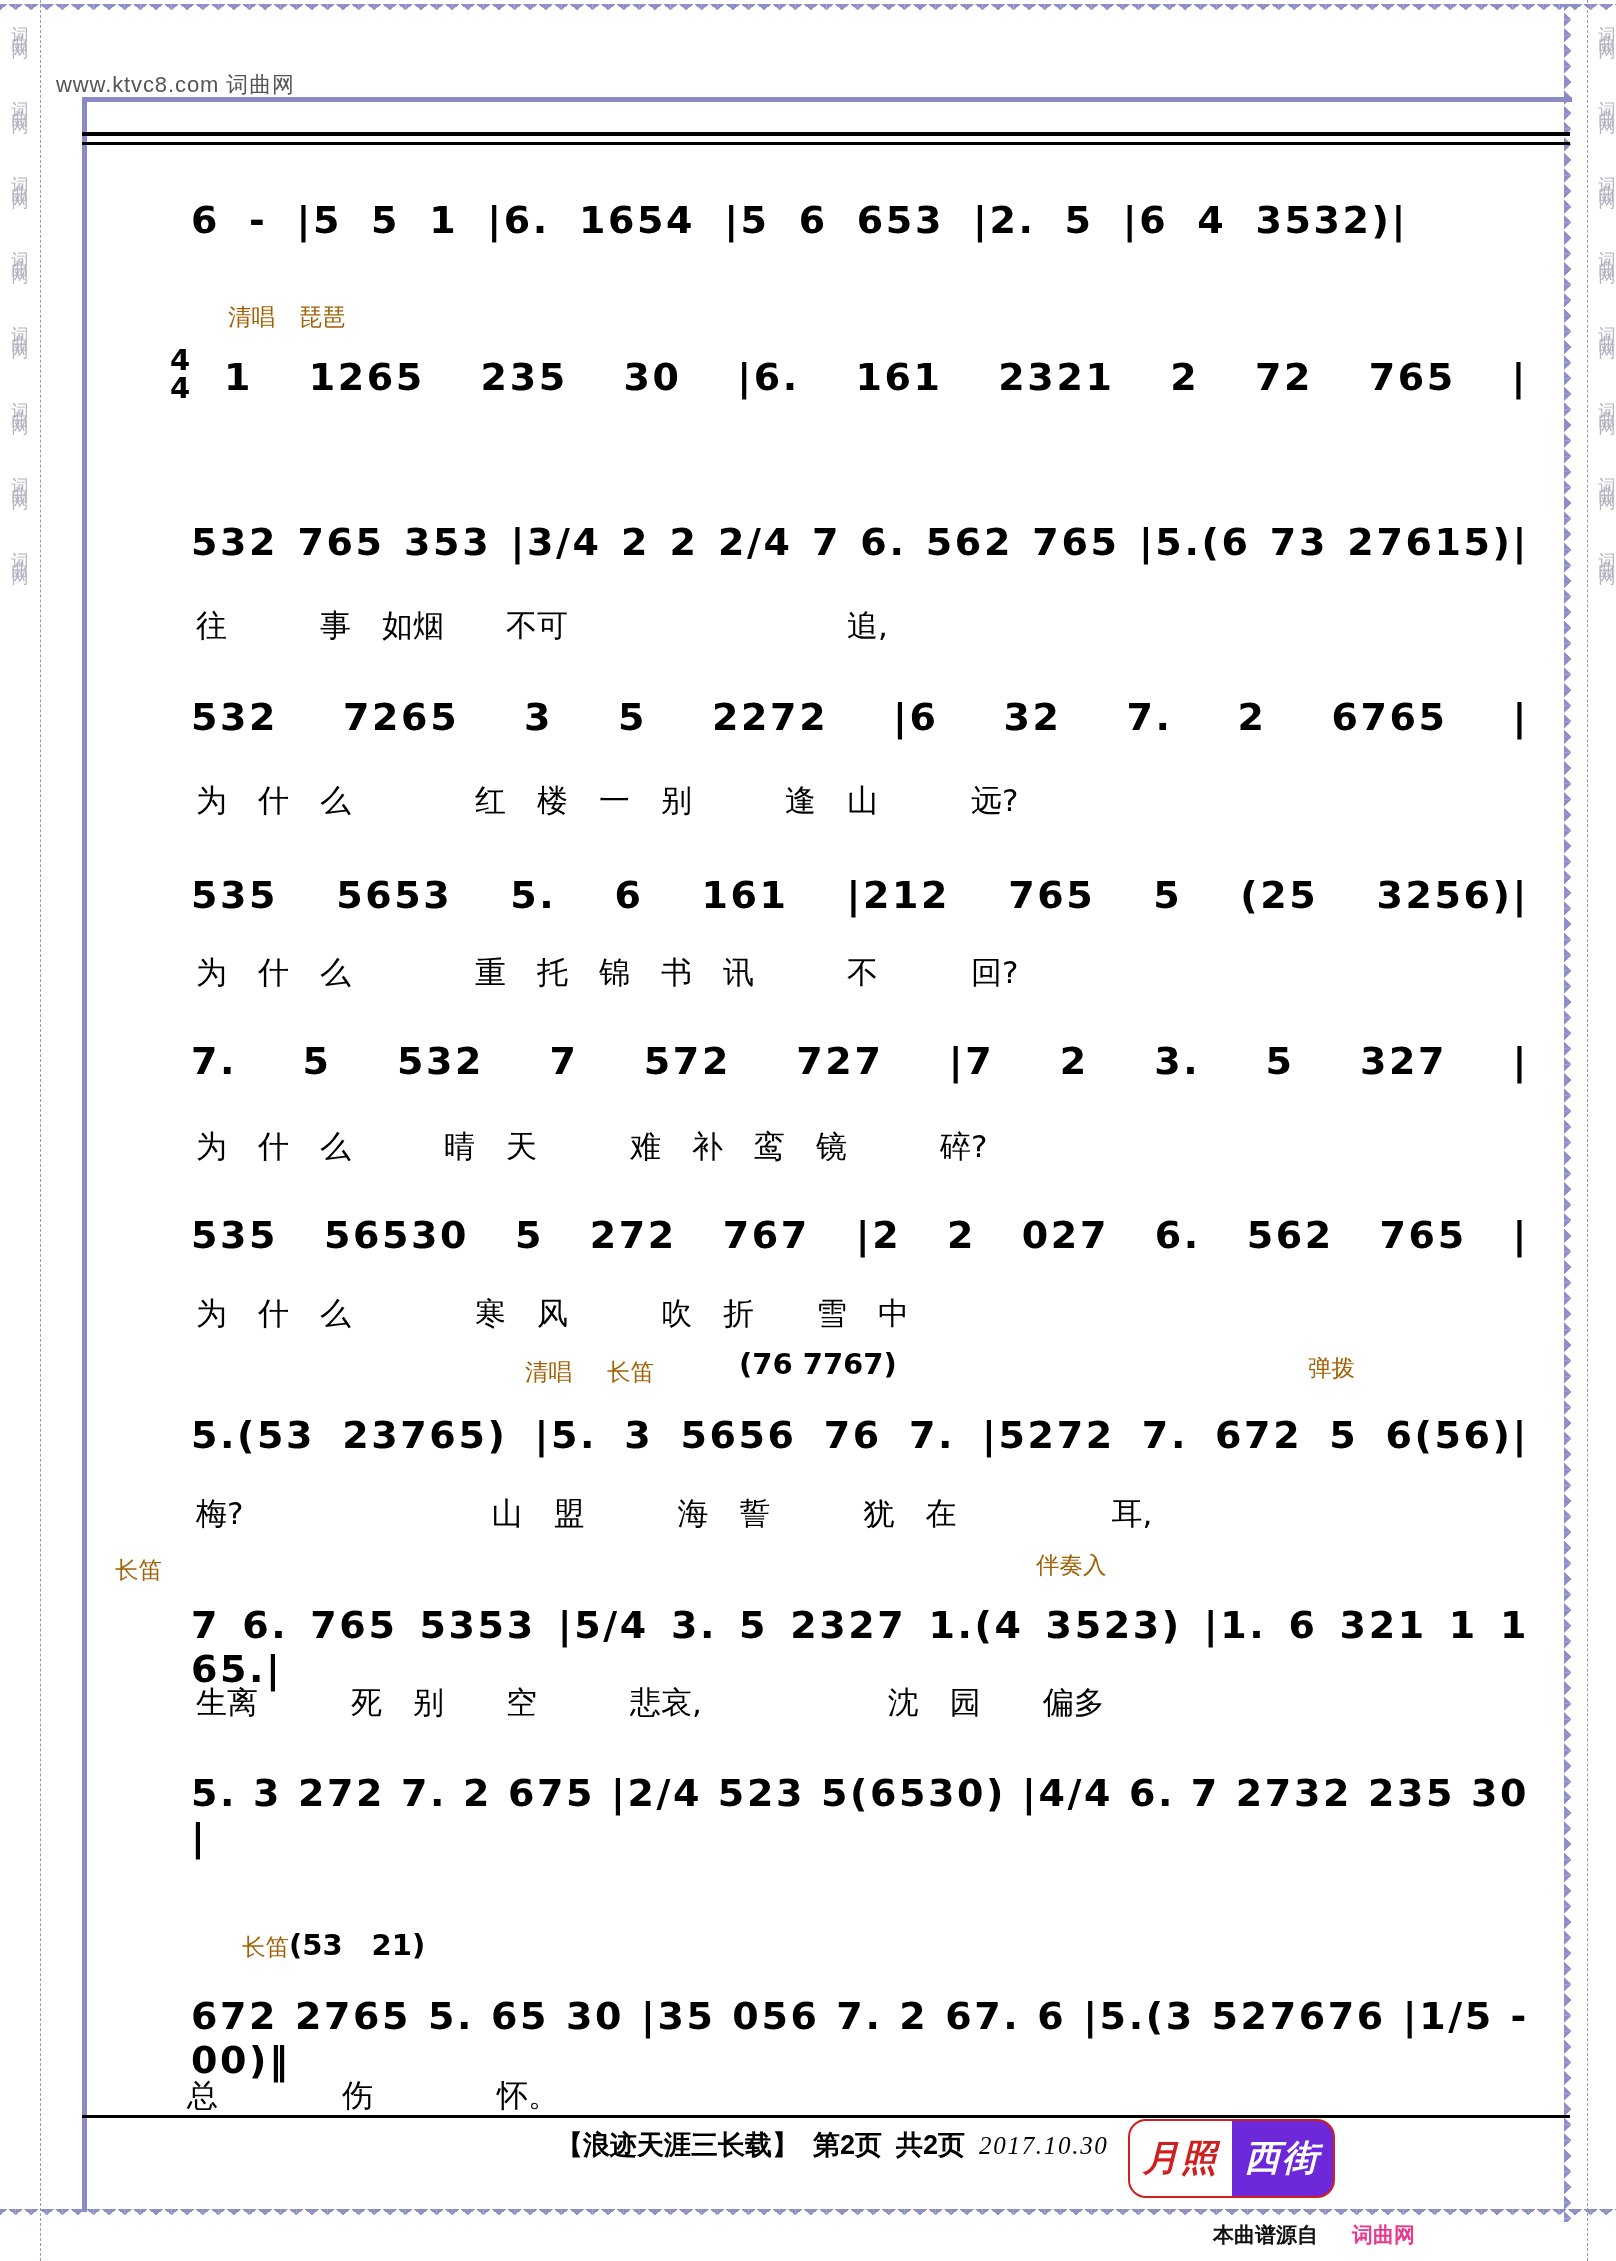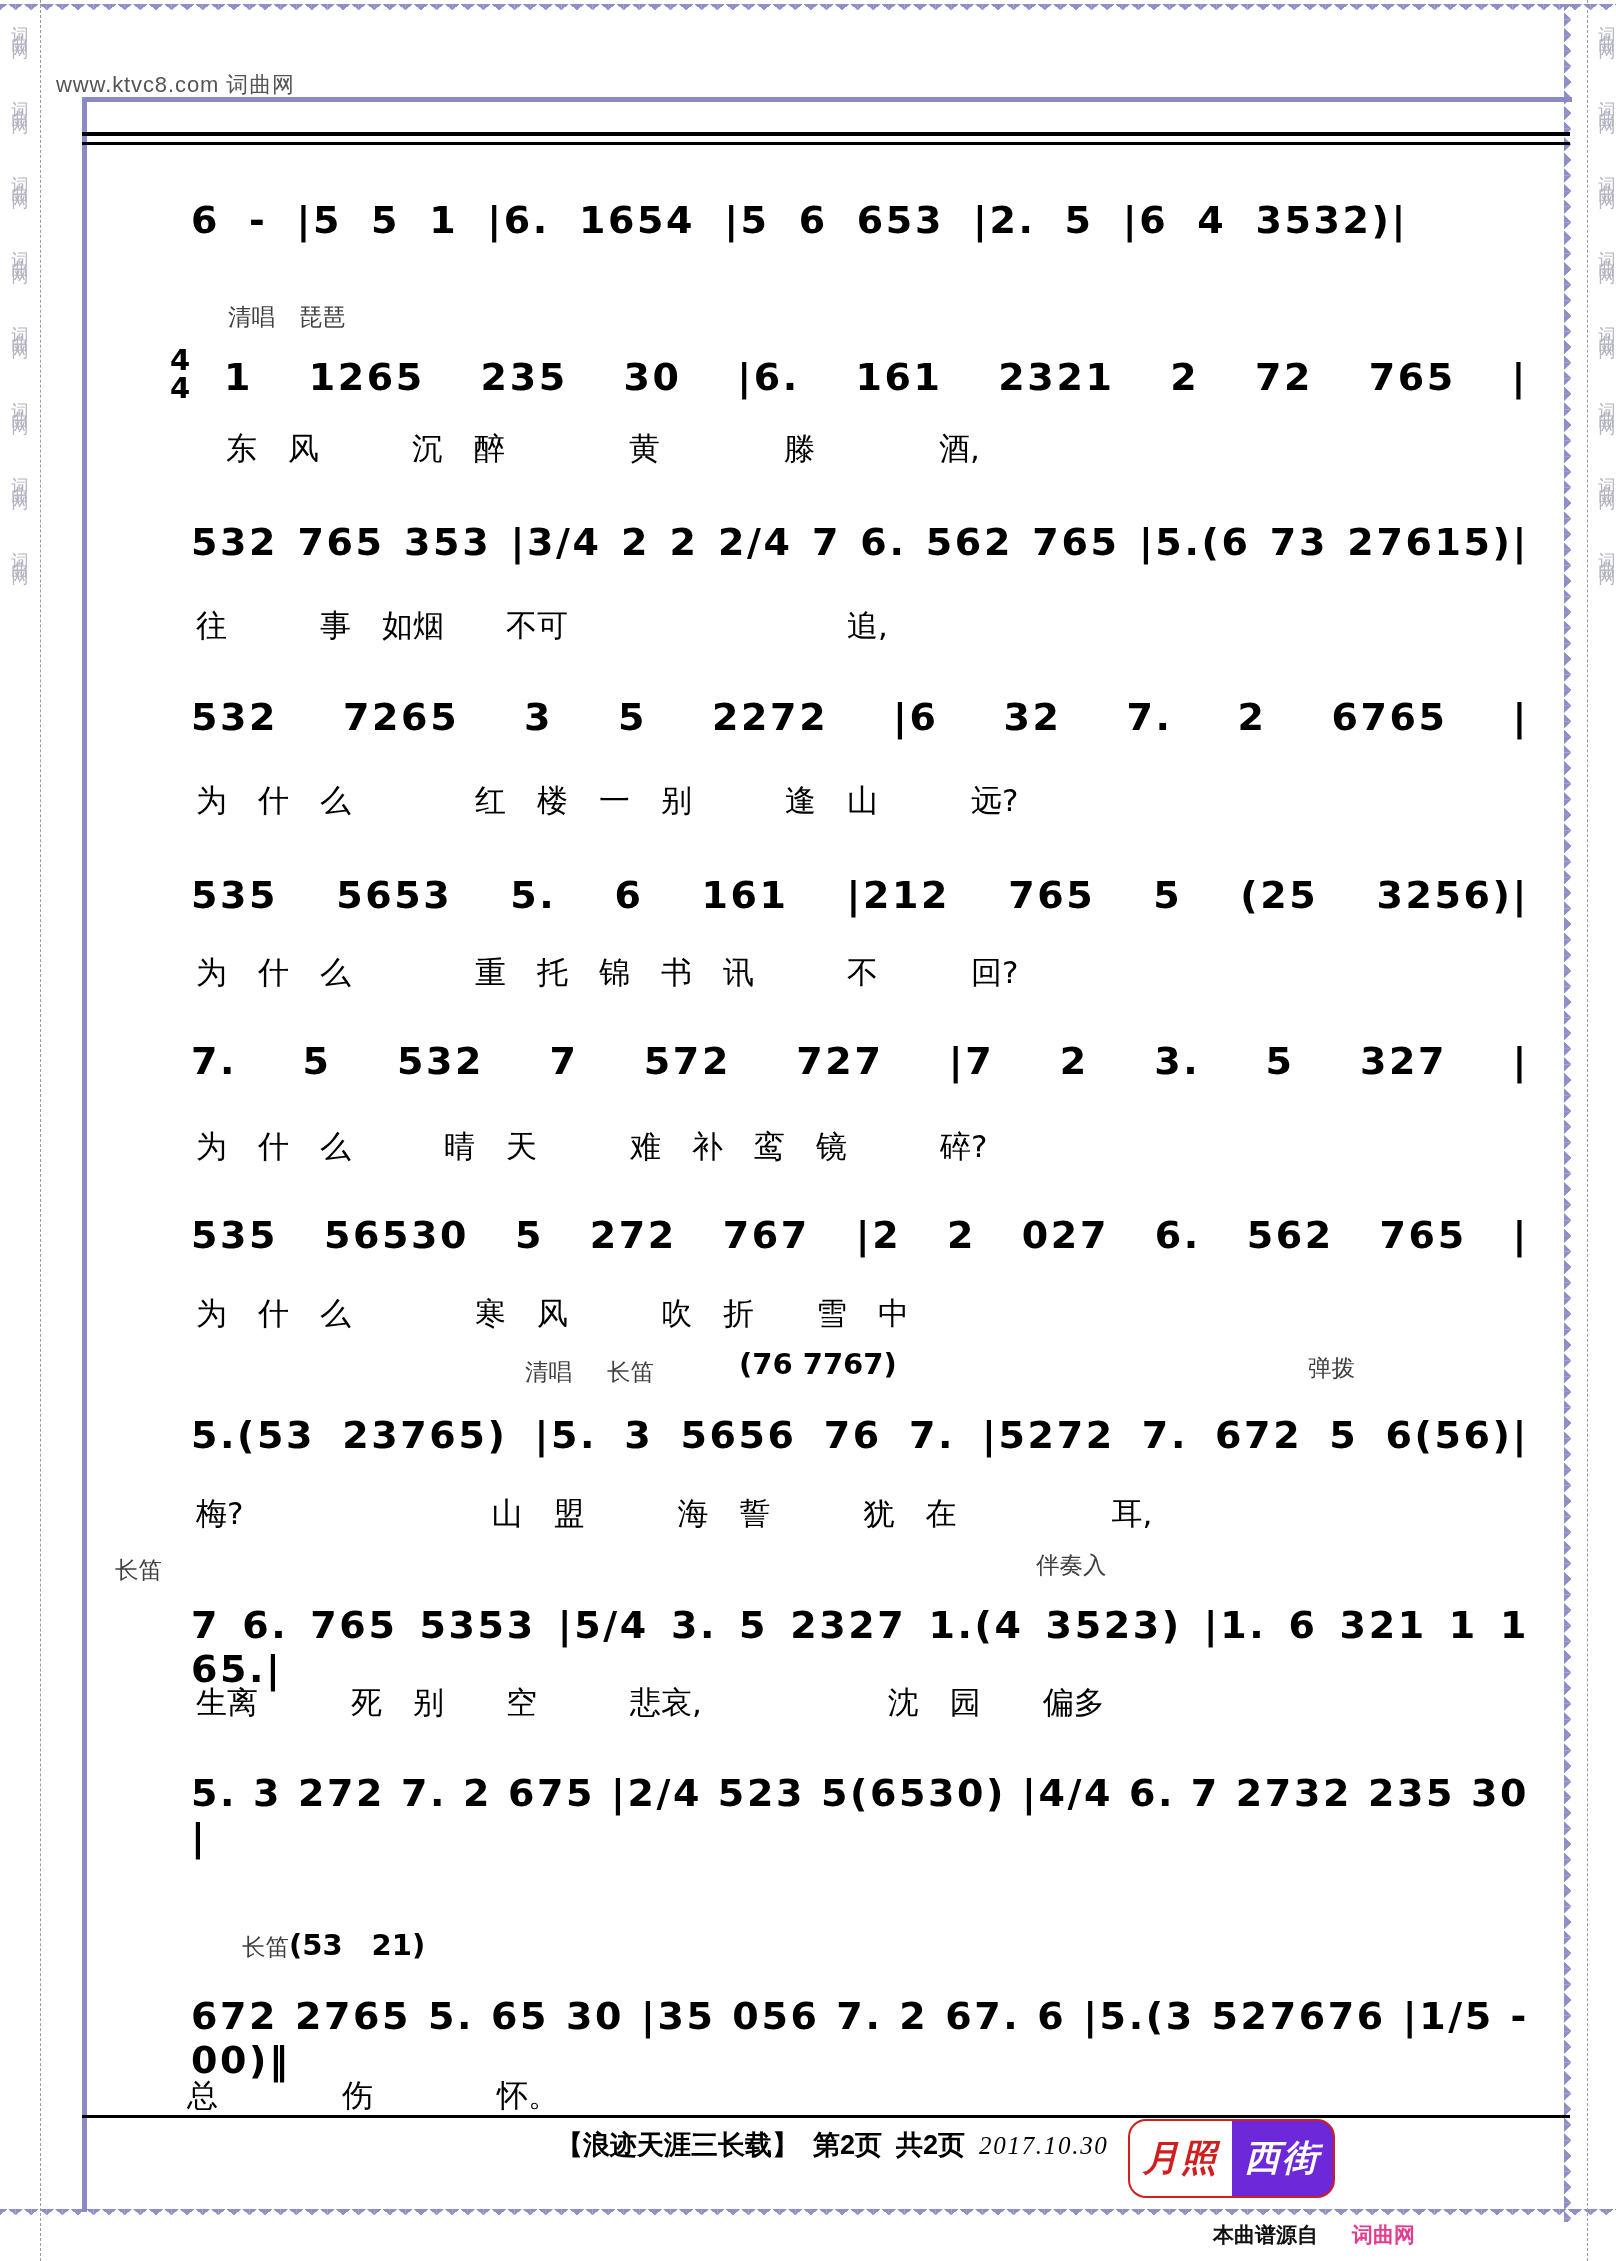--- a/index.html
+++ b/index.html
@@ -26,21 +26,21 @@
           color:#b4b4c2;font-size:17.4px;letter-spacing:8.7px;line-height:26px;}
   .wm-col span{display:inline-block;margin-bottom:49px;}
   .dash-left{left:40px;top:0;height:2261px;border-left:1.7px dashed #9a9aa8;}
   .dash-right{left:1587px;top:0;height:2261px;border-left:1.7px dashed #9a9aa8;}
 
   .music{left:191px;width:1338px;font-weight:700;font-size:38px;letter-spacing:2.6px;
          color:#000;text-align:justify;text-align-last:justify;white-space:normal;
          font-family:"DejaVu Sans",sans-serif;}
   .lyrics{left:196px;width:1356px;font-size:31px;color:#000;white-space:pre;
           font-family:"DejaVu Sans",sans-serif;}
-  .ann{font-size:23.5px;color:#404040;white-space:pre;}
+  .ann{font-size:23.5px;color:#a16207;white-space:pre;}
   .ann-notes{font-weight:700;font-size:29px;font-family:"DejaVu Sans",sans-serif;}
 
   .sig{left:170px;top:346px;display:flex;flex-direction:column;align-items:center;
        font-weight:700;font-size:29px;line-height:28px;font-family:"DejaVu Sans",sans-serif;}
 
   .footer-row{left:556px;top:2127px;display:flex;align-items:baseline;gap:14px;}
   .footer-title{font-weight:700;font-size:27px;}
   .footer-date{font-family:"Liberation Serif",serif;font-style:italic;font-size:25px;letter-spacing:1.7px;text-align:center;}
 
   .logo{left:1128px;top:2119px;width:203px;height:75px;display:flex;border-radius:18px;
@@ -79,21 +79,20 @@
   <div class="abs music" style="top:198px;width:1217px;">6 - |5 5 1 |6. 1654 |5 6 653 |2. 5 |6 4 3532)|</div>
 
   <div class="abs ann" style="left:228px;top:301px;">清唱　琵琶</div>
 
   <div class="abs sig">
     <span>4</span>
     <span>4</span>
   </div>
   <div class="abs music" style="left:224px;top:355px;width:1304px;">1 1265 235 30 |6. 161 2321 2 72 765 |</div>
 
-  <div class="abs lyrics" style="left:226px;top:428px;">东　风　　　沉　醉　　　　黄　　　　滕　　　　酒,</div>
 
   <div class="abs music" style="top:520px;">532 765 353 |3/4 2 2 2/4 7 6. 562 765 |5.(6 73 27615)|</div>
   <div class="abs lyrics" style="top:605px;">往　　　事　如烟　　不可　　　　　　　　　追,</div>
 
   <div class="abs music" style="top:695px;">532 7265 3 5 2272 |6 32 7. 2 6765 |</div>
   <div class="abs lyrics" style="top:780px;">为　什　么　　　　红　楼　一　别　　　逢　山　　　远?</div>
 
   <div class="abs music" style="top:873px;">535 5653 5. 6 161 |212 765 5 (25 3256)|</div>
   <div class="abs lyrics" style="top:952px;">为　什　么　　　　重　托　锦　书　讯　　　不　　　回?</div>
 

